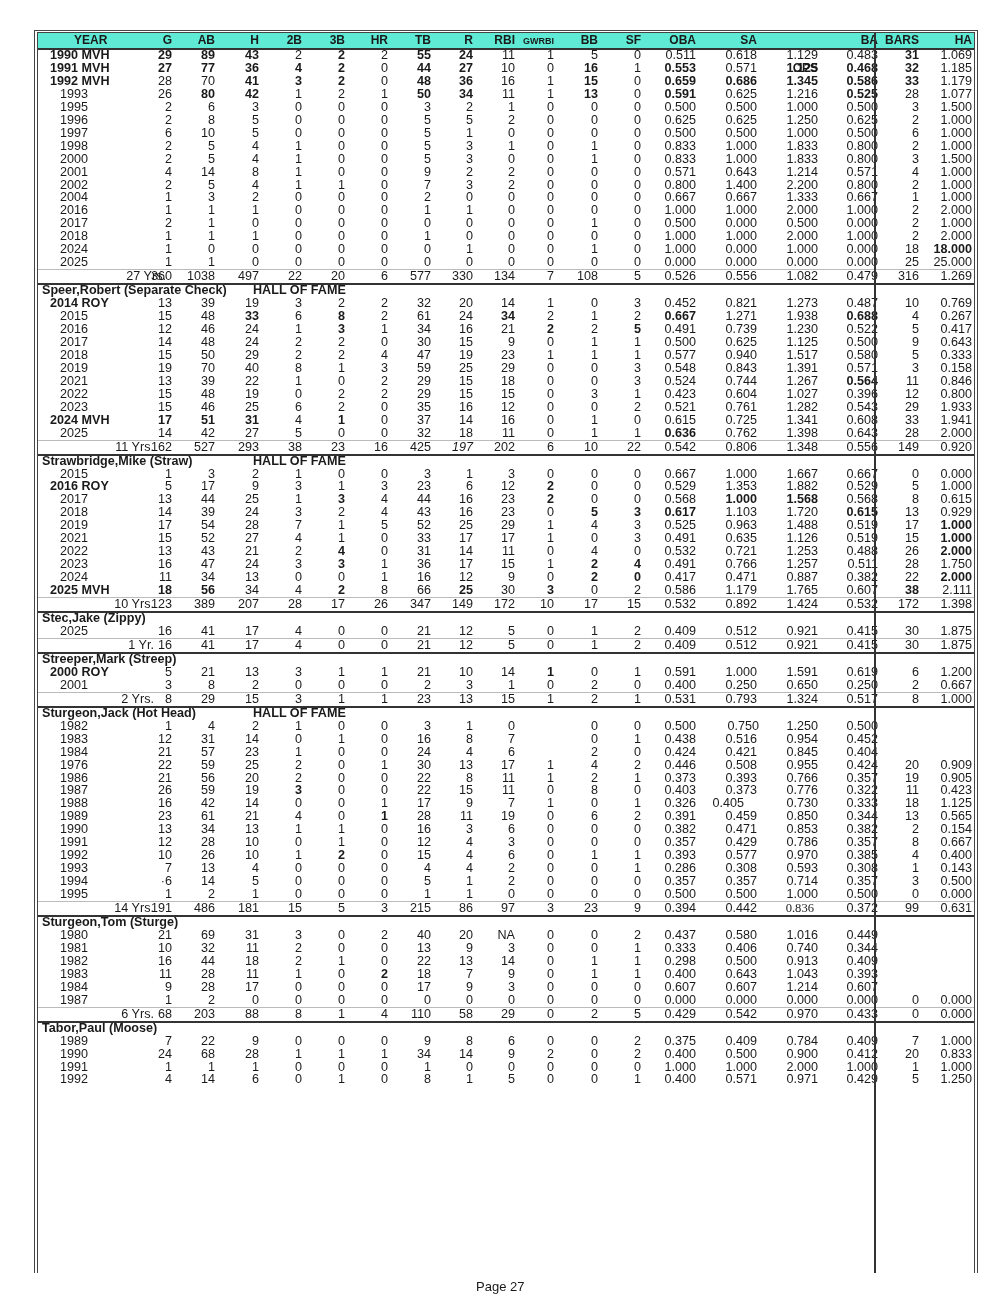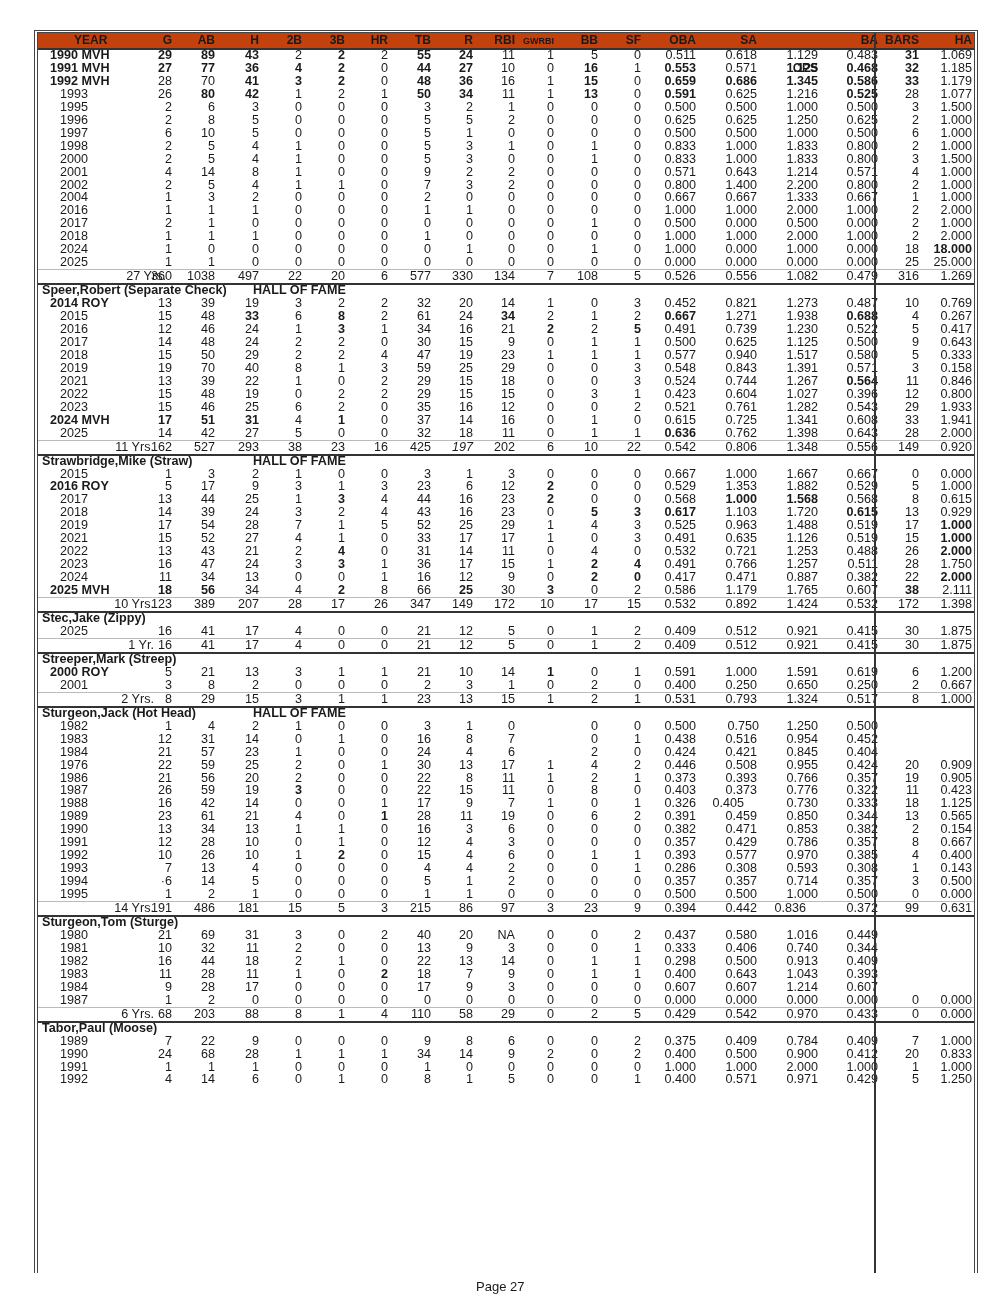--- a/index.html
+++ b/index.html
@@ -1,21 +1,21 @@
 <!DOCTYPE html>
 <html><head>
 <meta charset="utf-8">
 <style>
   html, body { margin: 0; padding: 0; background: #ffffff; }
   body { width: 1000px; height: 1303px; position: relative; overflow: hidden;
          font-family: "Liberation Sans", sans-serif; color: #1a1a1a; }
   #sheet { position: absolute; left: 34px; top: 30px; width: 936px; height: 1240px;
            border-left: 4px double #444; border-right: 4px double #444; border-top: 3px double #444; }
   #header-row { position: absolute; left: 0; top: 0; width: 100%; height: 15px;
-                background: #c2410c; border-bottom: 2px solid #333; }
+                background: #5eead4; border-bottom: 2px solid #333; }
   .cell { position: absolute; top: 0; height: 13px; line-height: 13px; font-size: 12.6px; white-space: nowrap; text-align: right; }
   .hcell { position: absolute; top: 1px; height: 13px; line-height: 13px; font-size: 12px; font-weight: bold; white-space: nowrap; text-align: right; }
   .hcell.small { font-size: 9px; }
   .row { position: absolute; left: 0; width: 100%; height: 13px; }
   .row.total { border-top: 1px solid #bbb; border-bottom: 2px solid #333; }
   .player-name { position: absolute; left: 4px; top: 0; line-height: 13px; font-size: 12.6px; font-weight: bold; white-space: nowrap; }
   .hof { position: absolute; left: 215px; top: 0; line-height: 13px; font-size: 12.6px; font-weight: bold; white-space: nowrap; }
   .b { font-weight: bold; }
   #vsep { position: absolute; left: 836px; top: 0; width: 2px; height: 100%; background: #333; }
   #page-footer { position: absolute; left: 476px; top: 1279px; font-size: 13px; line-height: 15px; }
@@ -1333,21 +1333,21 @@
         <div class="cell" style="right: 629px;">5</div>
         <div class="cell" style="right: 586px;">3</div>
         <div class="cell" style="right: 543px;">215</div>
         <div class="cell" style="right: 501px;">86</div>
         <div class="cell" style="right: 459px;">97</div>
         <div class="cell" style="right: 420px;">3</div>
         <div class="cell" style="right: 376px;">23</div>
         <div class="cell" style="right: 333px;">9</div>
         <div class="cell" style="right: 278px;">0.394</div>
         <div class="cell" style="right: 217px;">0.442</div>
-        <div class="cell" style="right: 168px;">0.836</div>
+        <div class="cell" style="right: 160px; font-family: Liberation Serif, serif;">0.836</div>
         <div class="cell" style="right: 96px;">0.372</div>
         <div class="cell" style="right: 55px;">99</div>
         <div class="cell" style="right: 2px;">0.631</div>
       </div>
       <div class="row" style="top: 883px;">
         <div class="player-name">Sturgeon,Tom (Sturge)</div>
       </div>
       <div class="row" style="top: 895.95px;">
         <div class="cell" style="left: 22px; text-align: left;">1980</div>
         <div class="cell" style="right: 802px;">21</div>

